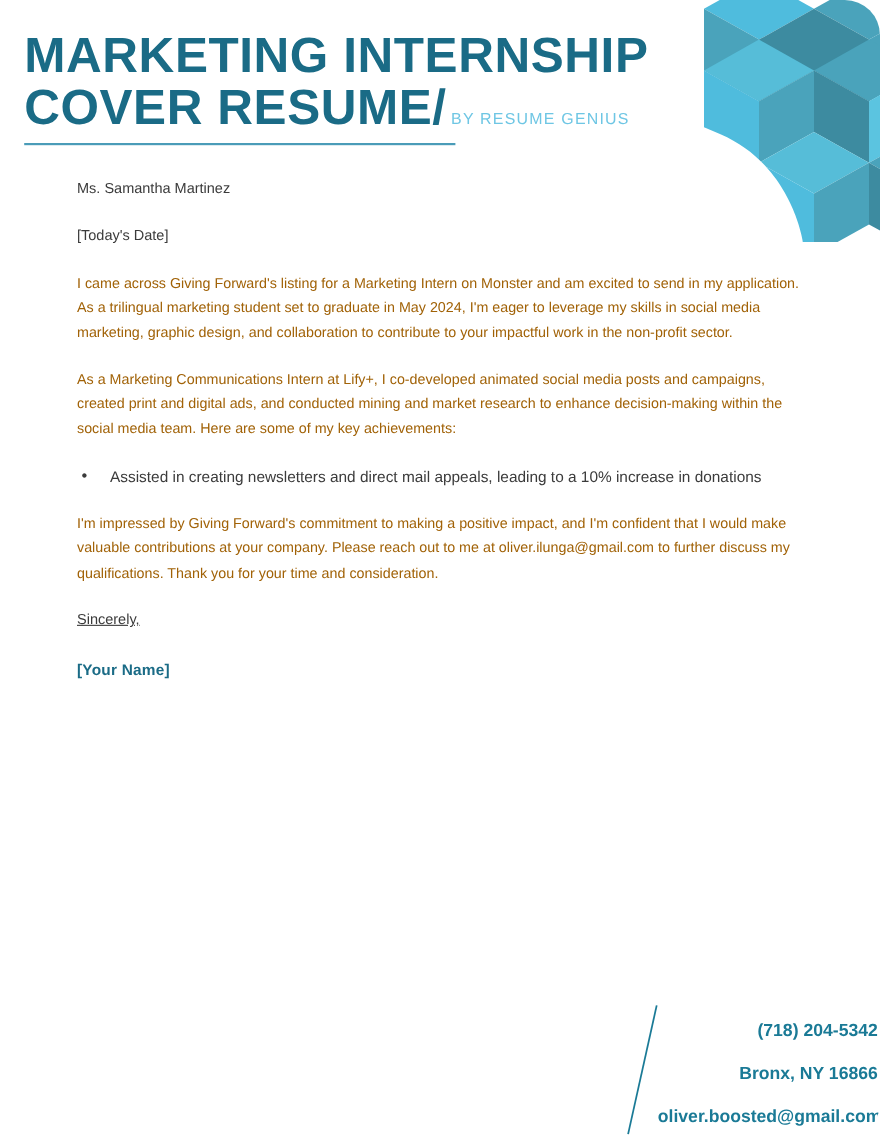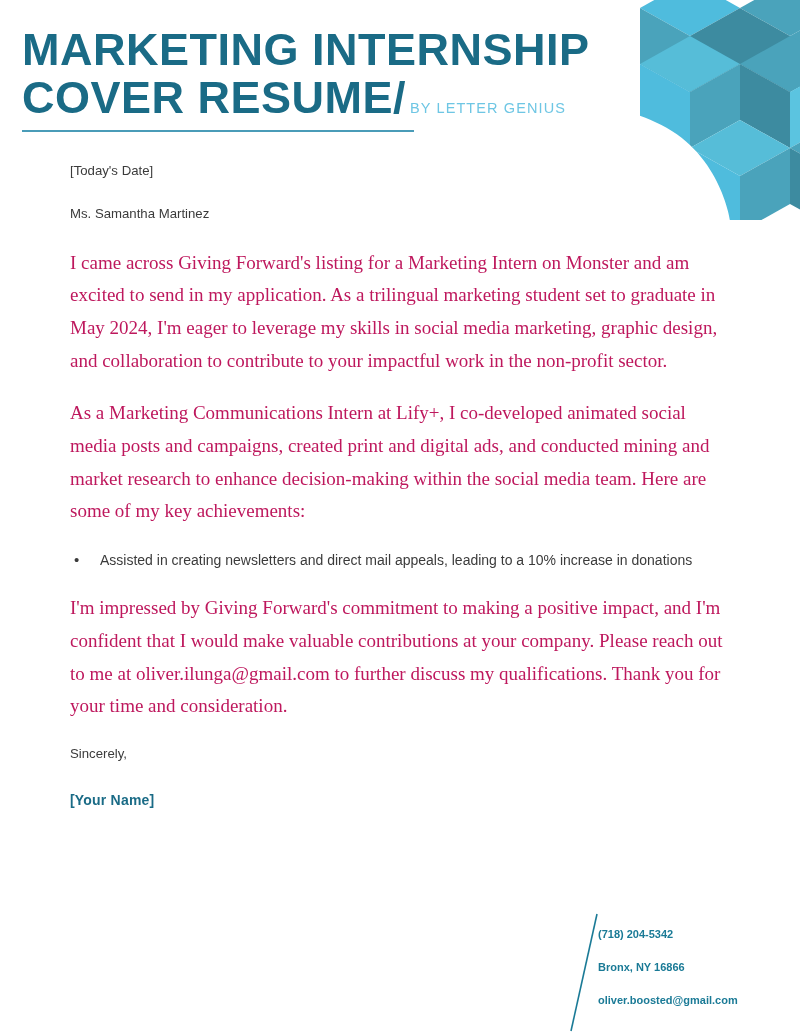--- a/index.html
+++ b/index.html
@@ -10,20 +10,21 @@
     background: #ffffff;
     font-family: "Liberation Sans", sans-serif;
   }
 
   #page {
     position: relative;
     width: 800px;
     height: 1035px;
     background: #ffffff;
     overflow: hidden;
+    border-radius: 32px;
   }
 
   
   #header-graphic {
     position: absolute;
     top: 0;
     right: 0;
     width: 200px;
     height: 220px;
     pointer-events: none;
@@ -77,25 +78,24 @@
 
   .blk { margin-bottom: 22px; }
 
   .line {
     font-size: 13.2px;
     line-height: 1.62;
     color: #3b3b3b;
   }
 
   .para {
-    font-size: 19px;
+    font-size: 13px;
     line-height: 1.72;
-    color: #be185d;
+    color: #a16207;
     text-align: left;
-    font-family: Liberation Serif, serif;
   }
 
   .para-blk { margin-bottom: 20px; }
 
   #addr-blk .line { line-height: 1.68; }
 
   ul.bullets {
     list-style: none;
     margin: 0 0 20px 0;
     padding: 0;
@@ -112,21 +112,21 @@
 
   ul.bullets li::before {
     content: "•";
     position: absolute;
     left: 4px;
     top: -1px;
     font-size: 15px;
     color: #3b3b3b;
   }
 
-  #signoff { margin-top: 12px; }
+  #signoff { margin-top: 12px; text-decoration: underline; }
 
   #your-name {
     margin-top: 28px;
     font-size: 14px;
     font-weight: bold;
     color: #1a6b86;
     letter-spacing: 0.2px;
   }
 
   
@@ -147,26 +147,27 @@
   }
 
   #footer-contact {
     position: absolute;
     left: 598px;
     top: 18px;
     width: 200px;
   }
 
   #footer-contact .c-line {
-    font-size: 11px;
+    font-size: 16px;
     font-weight: bold;
     color: #1a7a96;
     line-height: 1.25;
     margin-bottom: 19px;
     white-space: nowrap;
+    text-align: right;
   }
 </style>
 </head>
 <body>
 
 <div id="page">
 
   <svg id="header-graphic" viewBox="0 0 200 220" preserveAspectRatio="none">
     <defs>
       <clipPath id="curveClip">
@@ -198,33 +199,33 @@
       <polygon points="240,120 290,148 240,176 190,148" fill="#4aa3bb"></polygon>
       <polygon points="190,148 240,176 240,232 190,204" fill="#3d8ba0"></polygon>
       <polygon points="240,176 290,148 290,204 240,232" fill="#5bc4e0"></polygon>
     </g>
   </svg>
 
   <div id="header">
     <div class="title-line">MARKETING INTERNSHIP</div>
     <div id="title-row2">
       <span class="title-line">COVER RESUME/</span>
-      <span id="byline">BY LETTER GENIUS</span>
+      <span id="byline">BY RESUME GENIUS</span>
     </div>
     <div id="title-rule"></div>
   </div>
 
   <div id="letter">
 
     <div class="blk">
+      <div class="line">Ms. Samantha Martinez</div>
+    </div>
+
+    <div class="blk">
       <div class="line">[Today's Date]</div>
-    </div>
-
-    <div class="blk">
-      <div class="line">Ms. Samantha Martinez</div>
     </div>
 
 
 
     <div class="para para-blk">I came across Giving Forward's listing for a Marketing Intern on Monster and am excited to send in my application. As a trilingual marketing student set to graduate in May 2024, I'm eager to leverage my skills in social media marketing, graphic design, and collaboration to contribute to your impactful work in the non-profit sector.</div>
 
     <div class="para para-blk">As a Marketing Communications Intern at Lify+, I co-developed animated social media posts and campaigns, created print and digital ads, and conducted mining and market research to enhance decision-making within the social media team. Here are some of my key achievements:</div>
 
     <ul class="bullets">
       <li>Assisted in creating newsletters and direct mail appeals, leading to a 10% increase in donations</li>

